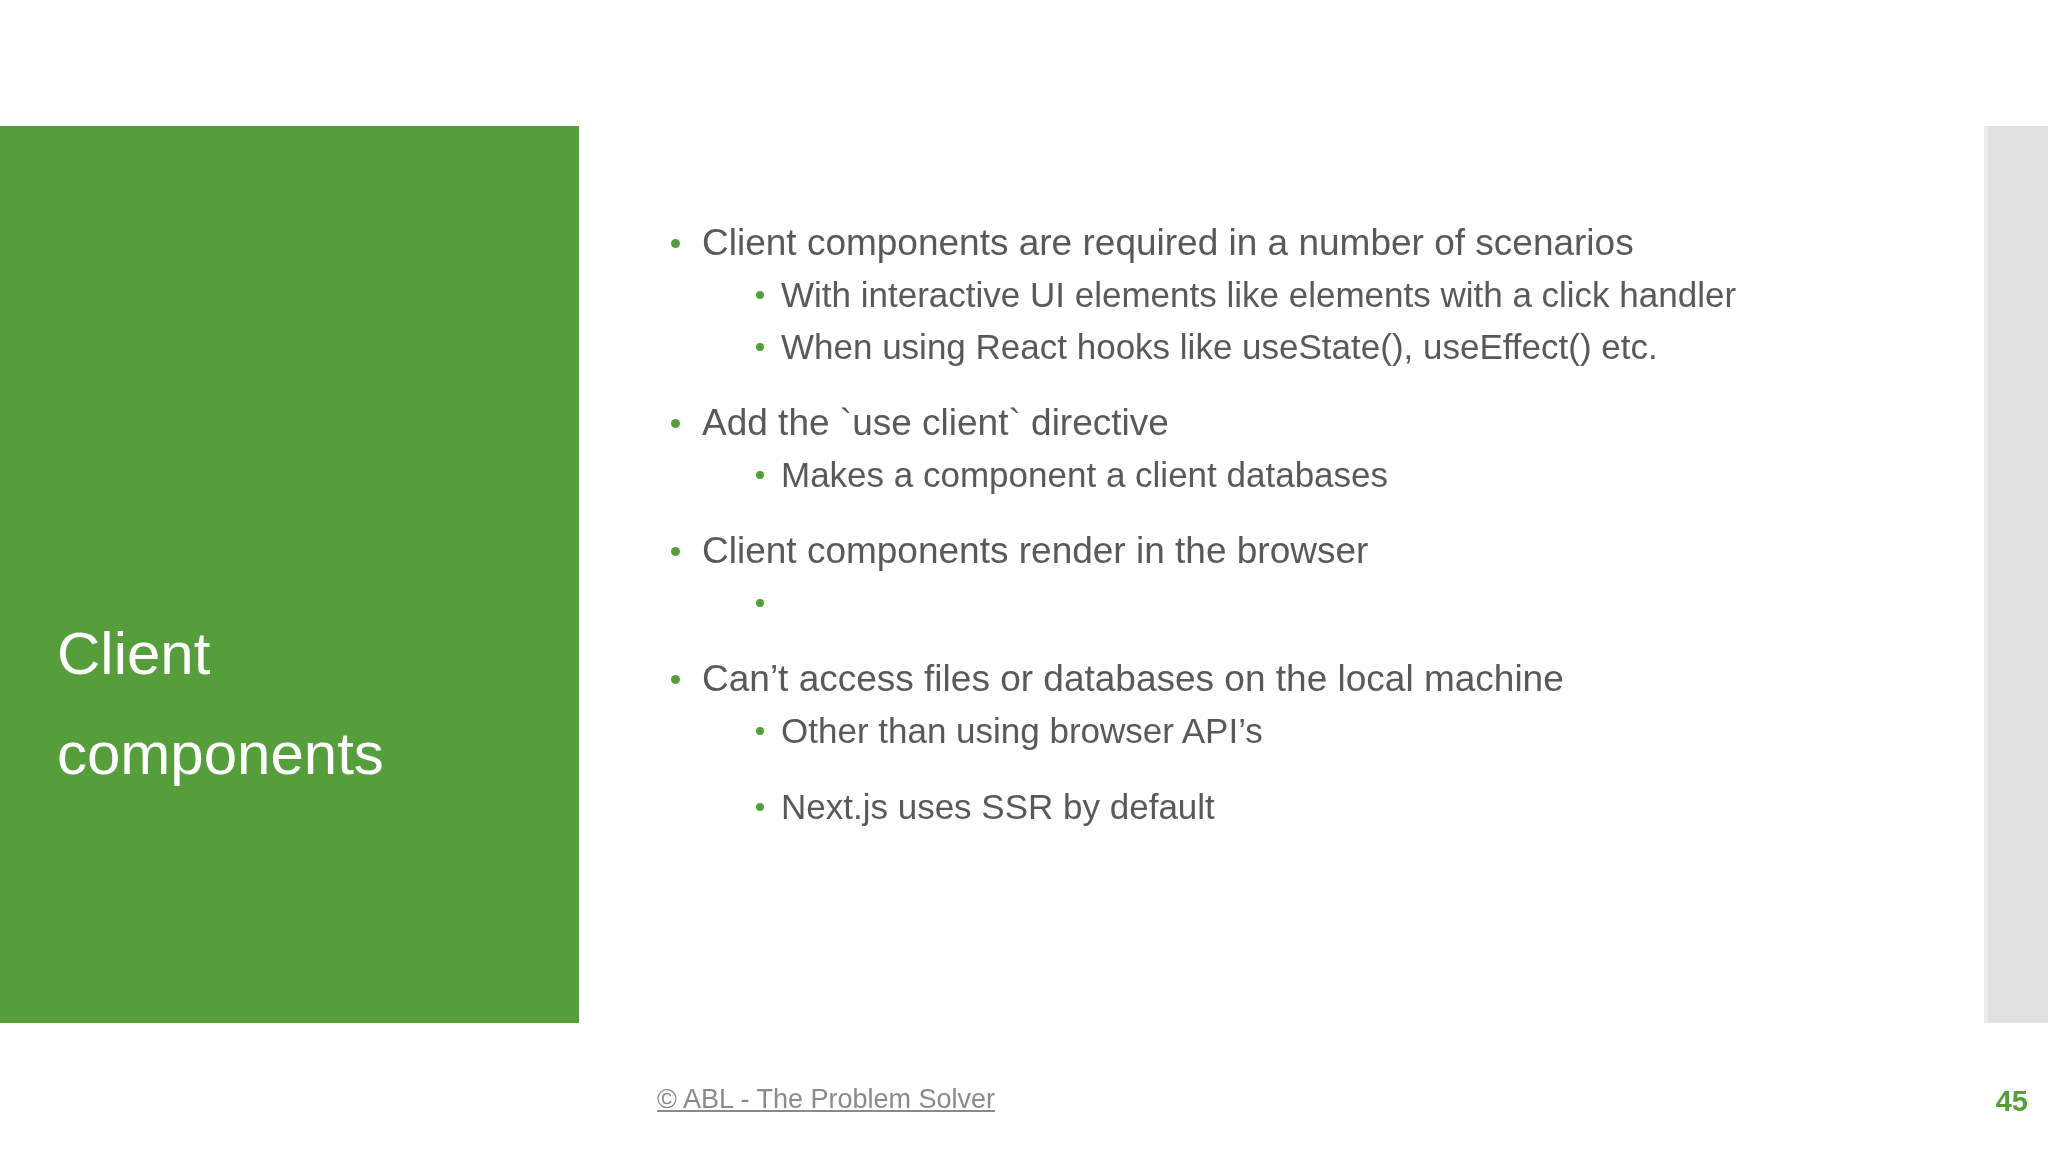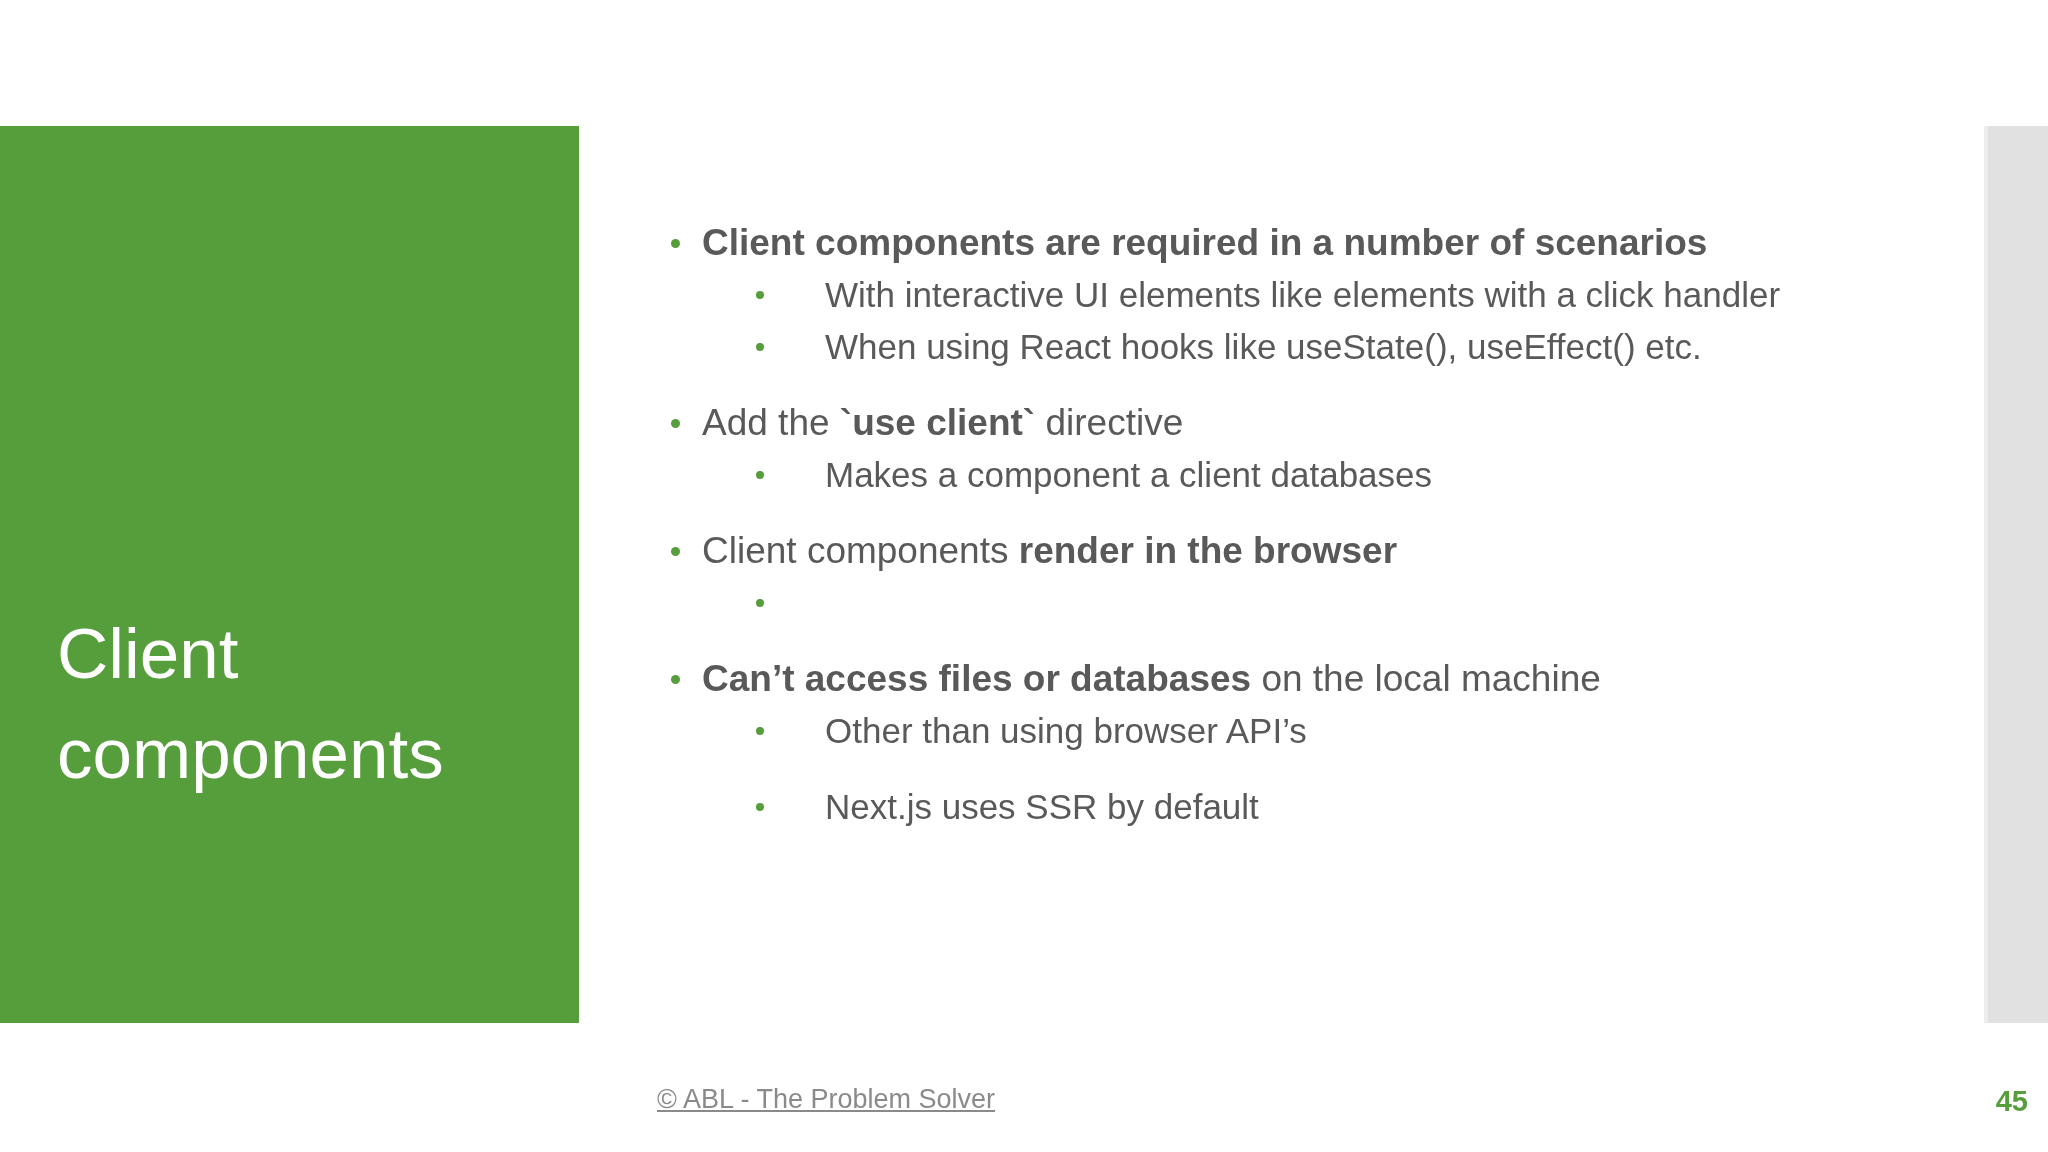--- a/index.html
+++ b/index.html
@@ -24,21 +24,21 @@
     width: 579px;
     height: 897px;
     background: var(--accent-green, #569D3B);
   }
   .slide-title {
     position: absolute;
     left: 57px;
     top: 478px;
     width: 480px;
     color: #ffffff;
-    font-size: 71px;
+    font-size: 60px;
     font-weight: 300;
     line-height: 100px;
     letter-spacing: 0px;
   }
 
   
   .gray-strip {
     position: absolute;
     left: 1984px;
     top: 126px;
@@ -66,22 +66,22 @@
   .dot {
     flex: 0 0 auto;
     border-radius: 50%;
     background: var(--accent-green, #569D3B);
   }
   .l1 .dot { width: 9px; height: 9px; margin-right: 22px; }
   .l2 { padding-left: 85px; }
   .l2 .dot { width: 8px; height: 8px; margin-right: 17px; }
   .txt { color: var(--text-gray, #595959); }
   .l1 .txt { font-size: 37px; }
-  .l2 .txt { font-size: 35px; margin-left: 44px; }
-  .txt .b { font-weight: 700; }
+  .l2 .txt { font-size: 35px; }
+  .txt .b { font-weight: 400; }
 
   
   .footer-text {
     position: absolute;
     left: 657px;
     top: 1083px;
     font-size: 27px;
     line-height: 32px;
     color: var(--footer-gray, #8A8A8A);
     text-decoration: underline;

